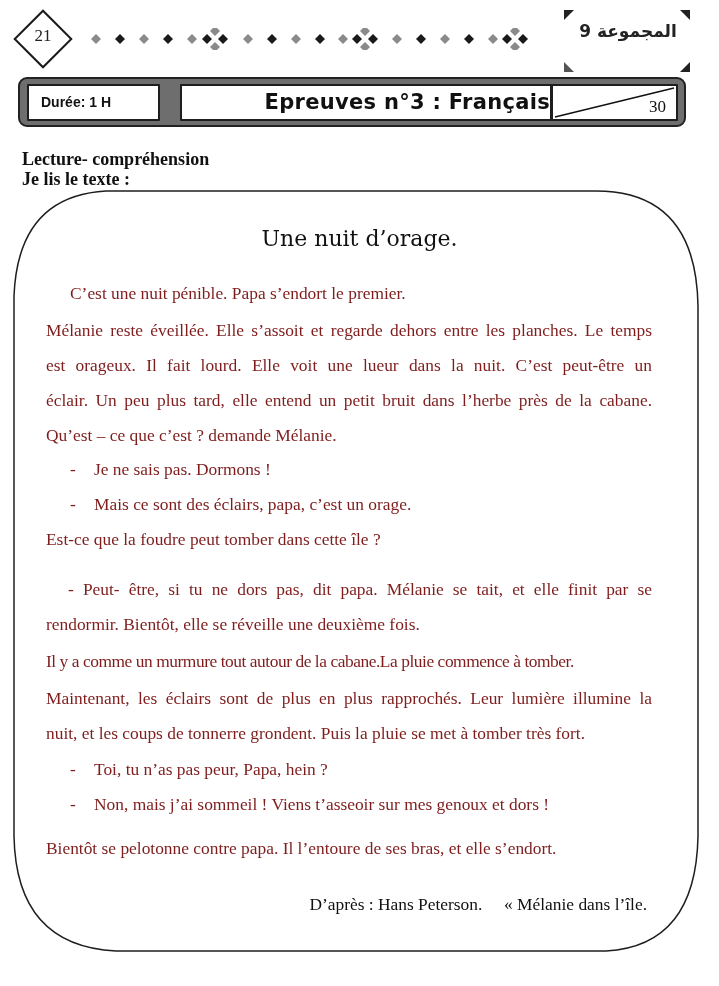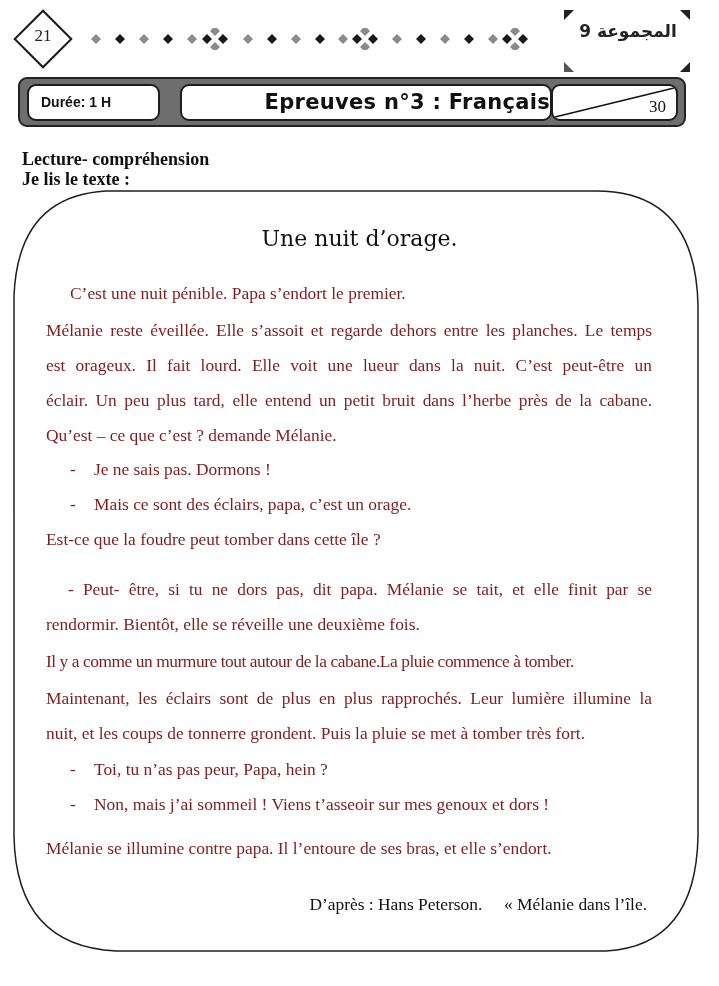--- a/index.html
+++ b/index.html
@@ -24,21 +24,21 @@
   }
 
   
   .header-bar {
     left: 18px; top: 77px; width: 668px; height: 50px;
     background: #6e6e6e; border: 2px solid #222; border-radius: 9px;
     box-sizing: border-box;
   }
   .hbox {
     top: 84px; height: 37px; background: #fff;
-    border: 2px solid #1e1e1e; border-radius: 9px; box-sizing: border-box;
+    border: 2px solid #1e1e1e; border-radius: 1px; box-sizing: border-box;
   }
   .duration { left: 27px; width: 133px;
     font-family: "Liberation Sans", sans-serif; font-weight: bold; font-size: 14px;
     line-height: 33px; padding-left: 12px; }
   .title-box { left: 156px; width: 372px;
     font-family: "DejaVu Sans", sans-serif; font-size: 21px; font-weight: bold;
     text-align: right; line-height: 33px; letter-spacing: 0.3px; margin-left: 24px; }
   .score-box { left: 551px; width: 127px; overflow: hidden; }
   .score-text {
     position: absolute; right: 10px; bottom: 2px;
@@ -159,17 +159,17 @@
 
 <div class="abs line" style="top:759px;left:70px">
   <span class="dash">-</span>
   <span style="margin-left:24px">Toi, tu n’as pas peur, Papa, hein ?</span>
 </div>
 <div class="abs line" style="top:794px;left:70px">
   <span class="dash">-</span>
   <span style="margin-left:24px">Non, mais j’ai sommeil ! Viens t’asseoir sur mes genoux et dors !</span>
 </div>
 
-<div class="abs line" style="top:838px">Mélanie se illumine contre papa. Il l’entoure de ses bras, et elle s’endort.</div>
+<div class="abs line" style="top:838px">Bientôt se pelotonne contre papa. Il l’entoure de ses bras, et elle s’endort.</div>
 
 <div class="abs source">
   <span style="white-space:pre">D’après : Hans Peterson.     « Mélanie dans l’île.</span>
 </div>
 
 </body></html>

